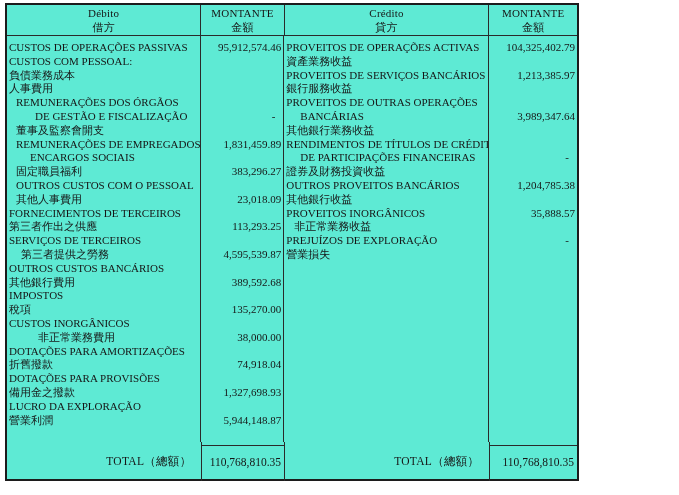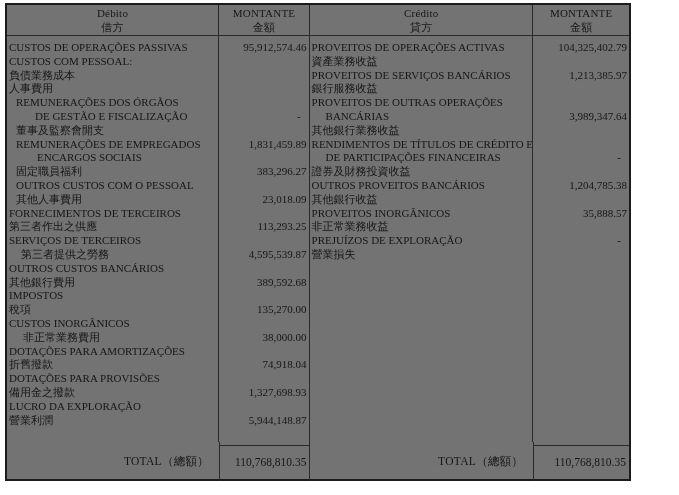--- a/index.html
+++ b/index.html
@@ -9,25 +9,25 @@
     height: 495px;
     background: #ffffff;
     font-family: "Liberation Serif", "DejaVu Serif", serif;
     color: #161616;
     overflow: hidden;
   }
   .table {
     position: absolute;
     left: 5px;
     top: 3px;
-    width: 626px;
+    width: 574px;
     height: 478px;
     border: 2px solid #1c1c1c;
     box-sizing: border-box;
-    background: #737373;
+    background: #5eead4;
   }
   
   .w-desc1 { width: 225px; }
   .w-amt1  { width: 96px;  }
   .w-desc2 { width: 237px; }
   .w-amt2  { width: 102px; }
   .cellb { border-right: 1px solid #2a2a2a; box-sizing: content-box; }
   .last  { border-right: none; }
 
   
@@ -109,34 +109,34 @@
     <div class="body">
       <div class="col cellb w-desc1" id="col-debit-desc">
           <div class="row" style="padding-left: 2px;">CUSTOS DE OPERAÇÕES PASSIVAS</div>
           <div class="row" style="padding-left: 2px;">CUSTOS COM PESSOAL:</div>
           <div class="row" style="padding-left: 2px;">負債業務成本</div>
           <div class="row" style="padding-left: 2px;">人事費用</div>
           <div class="row" style="padding-left: 9px;">REMUNERAÇÕES DOS ÓRGÃOS</div>
           <div class="row" style="padding-left: 28px;">DE GESTÃO E FISCALIZAÇÃO</div>
           <div class="row" style="padding-left: 9px;">董事及監察會開支</div>
           <div class="row" style="padding-left: 9px;">REMUNERAÇÕES DE EMPREGADOS</div>
-          <div class="row" style="padding-left: 2px; margin-left: 28px;">ENCARGOS SOCIAIS</div>
+          <div class="row" style="padding-left: 23px;">ENCARGOS SOCIAIS</div>
           <div class="row" style="padding-left: 9px;">固定職員福利</div>
           <div class="row" style="padding-left: 9px;">OUTROS CUSTOS COM O PESSOAL</div>
           <div class="row" style="padding-left: 9px;">其他人事費用</div>
           <div class="row" style="padding-left: 2px; font-family: Liberation Serif, serif;">FORNECIMENTOS DE TERCEIROS</div>
           <div class="row" style="padding-left: 2px;">第三者作出之供應</div>
           <div class="row" style="padding-left: 2px;">SERVIÇOS DE TERCEIROS</div>
           <div class="row" style="padding-left: 14px;">第三者提供之勞務</div>
           <div class="row" style="padding-left: 2px;">OUTROS CUSTOS BANCÁRIOS</div>
           <div class="row" style="padding-left: 2px;">其他銀行費用</div>
           <div class="row" style="padding-left: 2px;">IMPOSTOS</div>
           <div class="row" style="padding-left: 2px;">稅項</div>
           <div class="row" style="padding-left: 2px;">CUSTOS INORGÂNICOS</div>
-          <div class="row" style="padding-left: 16px;">非正常業務費用</div>
+          <div class="row" style="padding-left: 2px; margin-left: 29px;">非正常業務費用</div>
           <div class="row" style="padding-left: 2px;">DOTAÇÕES PARA AMORTIZAÇÕES</div>
           <div class="row" style="padding-left: 2px;">折舊撥款</div>
           <div class="row" style="padding-left: 2px;">DOTAÇÕES PARA PROVISÕES</div>
           <div class="row" style="padding-left: 2px;">備用金之撥款</div>
           <div class="row" style="padding-left: 2px;">LUCRO DA EXPLORAÇÃO</div>
           <div class="row" style="padding-left: 2px;">營業利潤</div>
         </div>
       <div class="col cellb w-amt1" id="col-debit-amt">
           <div class="row ra">95,912,574.46</div>
           <div class="row ra"></div>
@@ -175,21 +175,21 @@
           <div class="row" style="padding-left: 2px;">銀行服務收益</div>
           <div class="row" style="padding-left: 2px;">PROVEITOS DE OUTRAS OPERAÇÕES</div>
           <div class="row" style="padding-left: 16px;">BANCÁRIAS</div>
           <div class="row" style="padding-left: 2px;">其他銀行業務收益</div>
           <div class="row" style="padding-left: 2px;">RENDIMENTOS DE TÍTULOS DE CRÉDITO E</div>
           <div class="row" style="padding-left: 16px;">DE PARTICIPAÇÕES FINANCEIRAS</div>
           <div class="row" style="padding-left: 2px;">證券及財務投資收益</div>
           <div class="row" style="padding-left: 2px;">OUTROS PROVEITOS BANCÁRIOS</div>
           <div class="row" style="padding-left: 2px;">其他銀行收益</div>
           <div class="row" style="padding-left: 2px;">PROVEITOS INORGÂNICOS</div>
-          <div class="row" style="padding-left: 2px;">非正常業務收益</div>
+          <div class="row" style="padding-left: 2px; margin-left: 8px;">非正常業務收益</div>
           <div class="row" style="padding-left: 2px;">PREJUÍZOS DE EXPLORAÇÃO</div>
           <div class="row" style="padding-left: 2px;">營業損失</div>
         </div>
       <div class="col w-amt2 last" id="col-credit-amt">
           <div class="row ra">104,325,402.79</div>
           <div class="row ra"></div>
           <div class="row ra">1,213,385.97</div>
           <div class="row ra"></div>
           <div class="row ra"></div>
           <div class="row ra">3,989,347.64</div>

